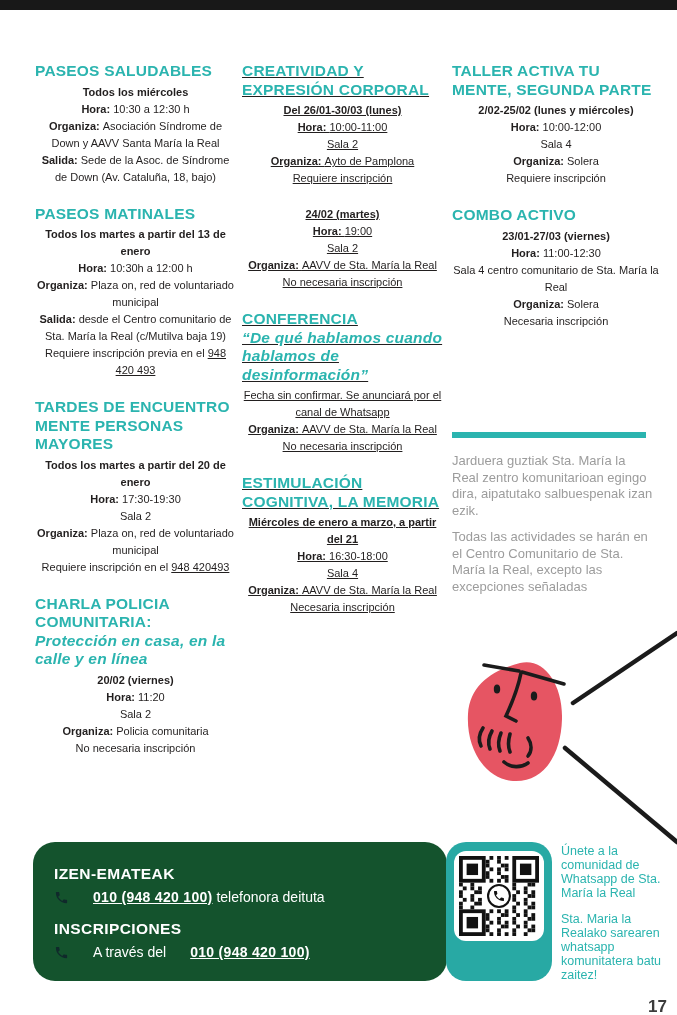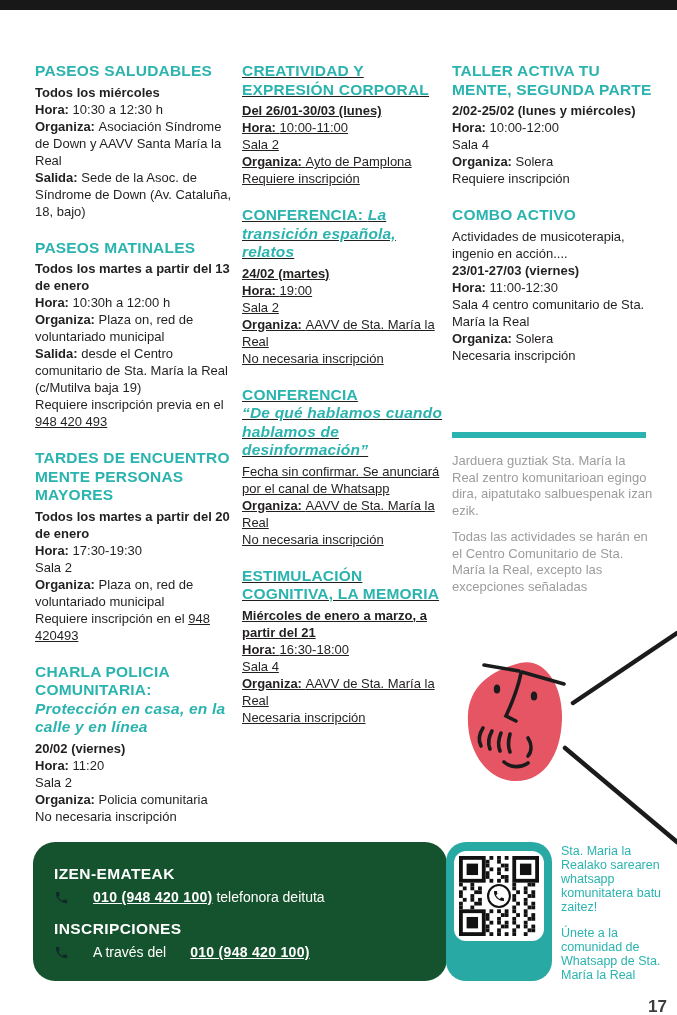--- a/index.html
+++ b/index.html
@@ -8,21 +8,21 @@
     font-family:"Liberation Sans", sans-serif;color:#221f1f;overflow:hidden;
   }
   .topbar{position:absolute;left:0;top:0;width:677px;height:10px;background:#181818;}
   .col{position:absolute;top:62px;}
   #col0{left:35px;width:201px;}
   #col1{left:242px;width:201px;text-decoration:underline;}
   #col2{left:452px;width:208px;}
   .event{margin:0 0 19px 0;}
   .ev-title{margin:0 0 3px 0;font-size:15.5px;line-height:18.5px;font-weight:bold;color:#2bb4af;letter-spacing:.2px;}
   .ev-title .i{font-style:italic;}
-  .ev-line{font-size:13px;line-height:17px;}
+  .ev-line{font-size:11px;line-height:17px;text-align:center;}
   .b{font-weight:bold;}
   .i{font-style:italic;}
   .u{text-decoration:underline;}
   .divider{position:absolute;left:452px;top:432px;width:194px;height:6px;background:#2bb4af;}
   .note{position:absolute;left:452px;top:453px;width:202px;color:#9c9c9c;font-size:13px;line-height:16.5px;}
   .note p{margin:0 0 10px 0;}
   .face-svg{position:absolute;left:440px;top:600px;}
   .signup{position:absolute;left:33px;top:842px;width:414px;height:139px;background:#14532d;
     border-radius:22px;color:#fff;box-sizing:border-box;padding:23px 18px 0 21px;}
   .signup h4{margin:0;font-size:15.5px;letter-spacing:.4px;}
@@ -77,21 +77,20 @@
 <div class="col" id="col1">
     <section class="event">
       <h3 class="ev-title"><span>CREATIVIDAD Y EXPRESIÓN CORPORAL</span></h3>
       <div class="ev-line"><span class="b">Del 26/01-30/03 (lunes)</span></div>
       <div class="ev-line"><span class="b">Hora: </span><span>10:00-11:00</span></div>
       <div class="ev-line"><span>Sala 2</span></div>
       <div class="ev-line"><span class="b">Organiza: </span><span>Ayto de Pamplona</span></div>
       <div class="ev-line"><span>Requiere inscripción</span></div>
     </section>
     <section class="event">
-      <h3 class="ev-title"><span>CONFERENCIA: </span><span class="i">La transición española, relatos</span></h3>
       <div class="ev-line"><span class="b">24/02 (martes)</span></div>
       <div class="ev-line"><span class="b">Hora: </span><span>19:00</span></div>
       <div class="ev-line"><span>Sala 2</span></div>
       <div class="ev-line"><span class="b">Organiza: </span><span>AAVV de Sta. María la Real</span></div>
       <div class="ev-line"><span>No necesaria inscripción</span></div>
     </section>
     <section class="event">
       <h3 class="ev-title"><span>CONFERENCIA</span><br><span class="i">“De qué hablamos cuando hablamos de desinformación”</span></h3>
       <div class="ev-line"><span>Fecha sin confirmar. Se anunciará por el canal de Whatsapp</span></div>
       <div class="ev-line"><span class="b">Organiza: </span><span>AAVV de Sta. María la Real</span></div>
@@ -110,21 +109,20 @@
     <section class="event">
       <h3 class="ev-title"><span>TALLER ACTIVA TU MENTE, SEGUNDA PARTE</span></h3>
       <div class="ev-line"><span class="b">2/02-25/02 (lunes y miércoles)</span></div>
       <div class="ev-line"><span class="b">Hora: </span><span>10:00-12:00</span></div>
       <div class="ev-line"><span>Sala 4</span></div>
       <div class="ev-line"><span class="b">Organiza: </span><span>Solera</span></div>
       <div class="ev-line"><span>Requiere inscripción</span></div>
     </section>
     <section class="event">
       <h3 class="ev-title"><span>COMBO ACTIVO</span></h3>
-      <div class="ev-line"><span>Actividades de musicoterapia, ingenio en acción....</span></div>
       <div class="ev-line"><span class="b">23/01-27/03 (viernes)</span></div>
       <div class="ev-line"><span class="b">Hora: </span><span>11:00-12:30</span></div>
       <div class="ev-line"><span>Sala 4 centro comunitario de Sta. María la Real</span></div>
       <div class="ev-line"><span class="b">Organiza: </span><span>Solera</span></div>
       <div class="ev-line"><span>Necesaria inscripción</span></div>
     </section>
   </div>
 
 <div class="divider"></div>
 
@@ -277,17 +275,17 @@
         <rect x="0" y="56" width="28" height="28" fill="#111"></rect>
         <rect x="4" y="60" width="20" height="20" fill="#fff"></rect>
         <rect x="8" y="64" width="12" height="12" fill="#111"></rect>
         <circle cx="42" cy="42" r="11.5" fill="#fff" stroke="#111" stroke-width="2.2"></circle>
         <path transform="translate(35,35) scale(0.58)" fill="#111" d="M6.6,10.8c1.4,2.8,3.8,5.1,6.6,6.6l2.2-2.2c0.3-0.3,0.7-0.4,1-0.2c1.1,0.4,2.4,0.6,3.6,0.6c0.6,0,1,0.4,1,1V20c0,0.6-0.4,1-1,1C10.6,21,3,13.4,3,4c0-0.6,0.4-1,1-1h3.5c0.6,0,1,0.4,1,1c0,1.3,0.2,2.5,0.6,3.6c0.1,0.3,0,0.7-0.2,1L6.6,10.8z"></path>
       </svg>
   </div>
 </div>
 
 <div class="wa-text">
+  <p>Únete a la comunidad de Whatsapp de Sta. María la Real</p>
   <p>Sta. Maria la Realako sarearen whatsapp komunitatera batu zaitez!</p>
-  <p>Únete a la comunidad de Whatsapp de Sta. María la Real</p>
 </div>
 
 <div class="page-num">17</div>
 
 </body></html>

